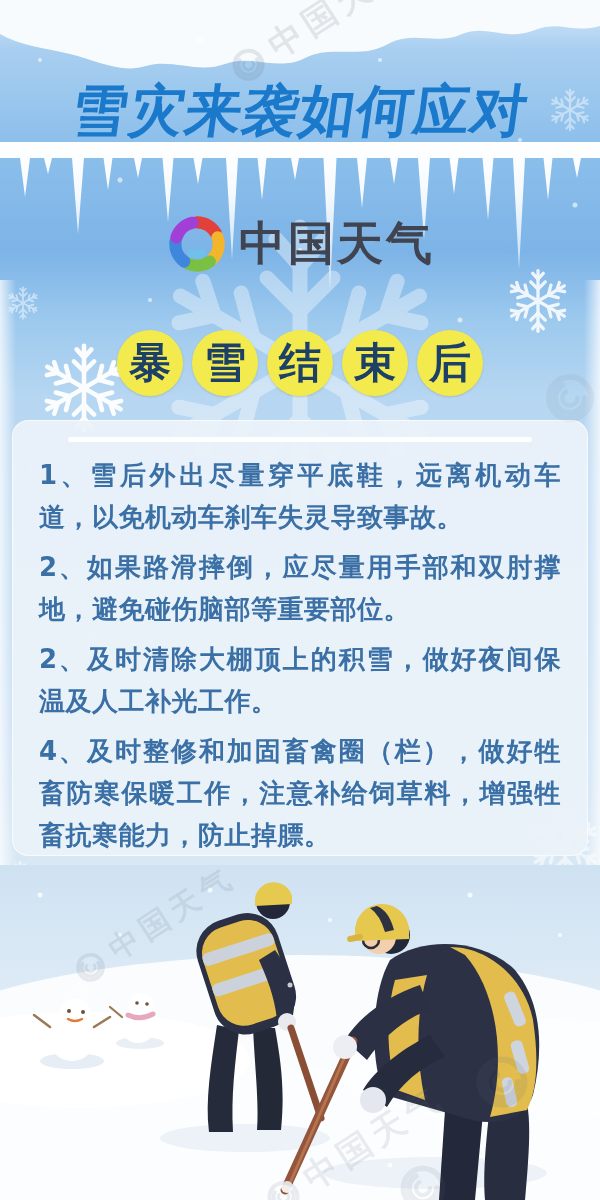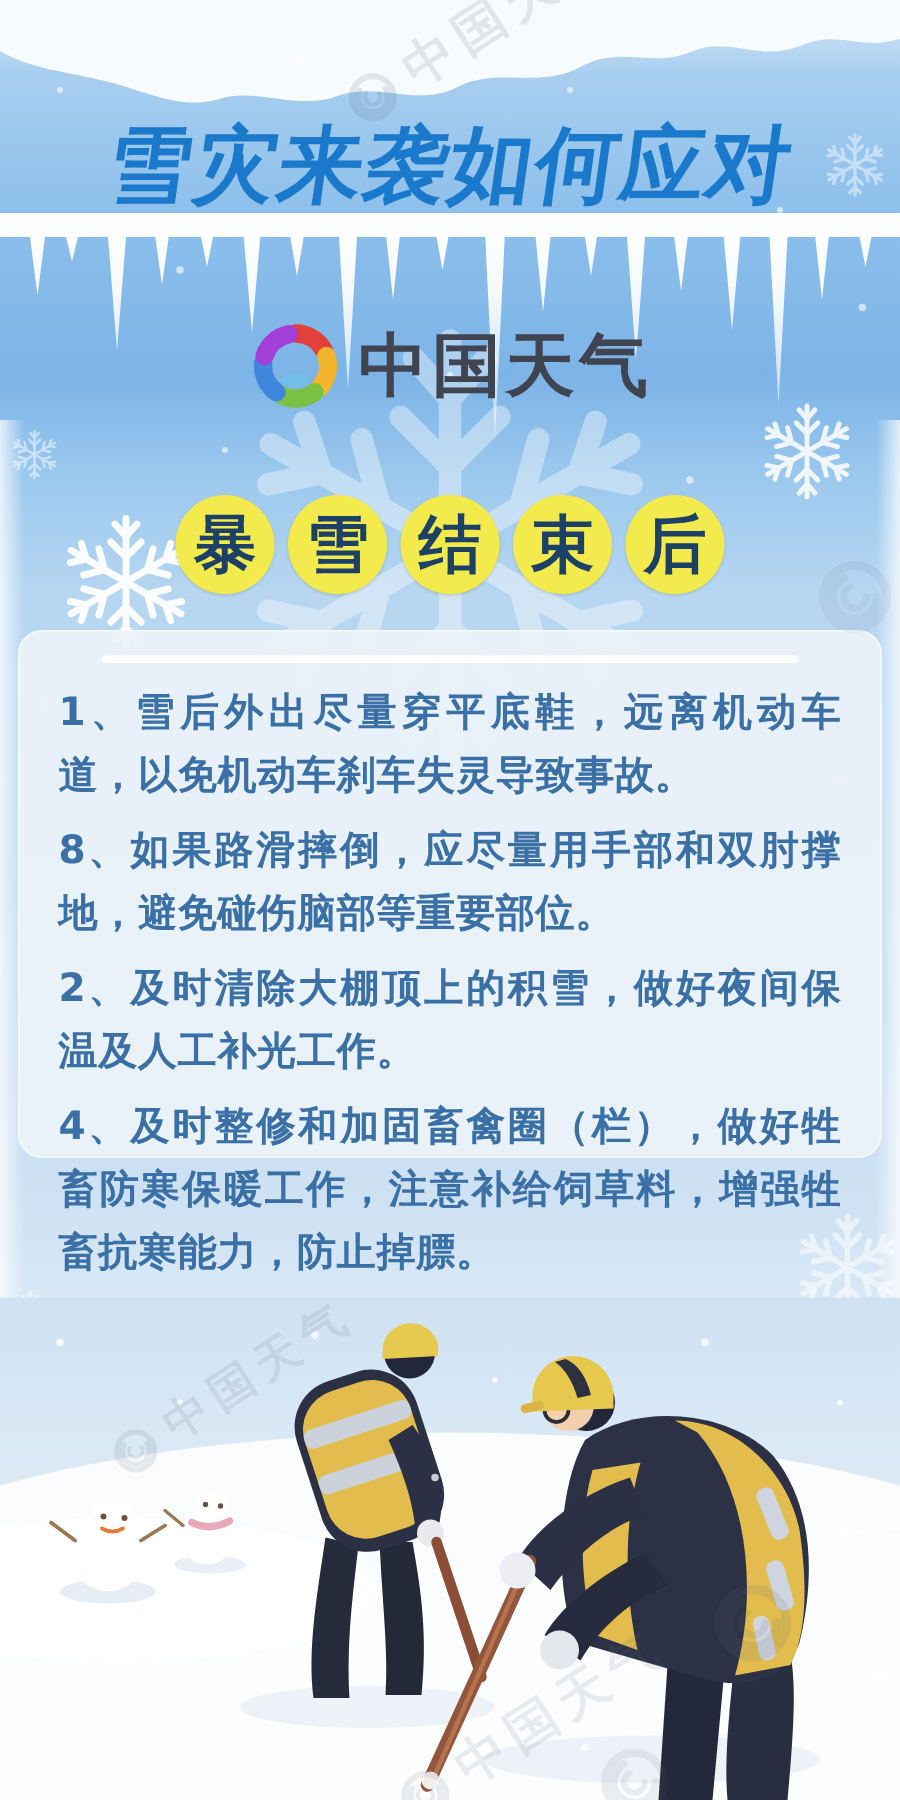--- a/index.html
+++ b/index.html
@@ -24,21 +24,21 @@
     justify-content:center; align-items:center; gap:10px; z-index:4; }
   .brand-name { font-size:46px; font-weight:bold; color:#3f4450; letter-spacing:3px; }
   .flake { position:absolute; z-index:2; pointer-events:none; }
   .big-flake { position:absolute; left:150px; top:215px; z-index:2; opacity:.38; }
   .badge { position:absolute; top:330px; left:0; width:600px; display:flex;
     justify-content:center; gap:9px; z-index:4; }
   .badge-circle { width:66px; height:66px; border-radius:50%; background:#f3ea4d;
     display:flex; align-items:center; justify-content:center;
     box-shadow:0 1px 2px rgba(120,120,40,.25); }
   .badge-circle span { font-size:42px; font-weight:bold; color:#1d4066; }
-  .card { position:absolute; top:420px; left:12px; width:576px; height:352px;
+  .card { position:absolute; top:420px; left:12px; width:576px; height:436px;
     background:rgba(235,242,249,.94); border:1px solid rgba(255,255,255,.65);
     border-radius:16px; z-index:5; padding:10px 26px 0; }
   .divider { width:464px; height:5px; border-radius:3px; margin:6px auto 12px;
     background:rgba(255,255,255,.95); }
   .tip { font-size:26px; line-height:42px; color:#3a70a6; font-weight:bold;
     text-align:justify; margin-bottom:8px; letter-spacing:.5px; }
   .tip:last-child { margin-bottom:12px; }
   .illustration { position:absolute; bottom:0; left:0; z-index:3; }
   .snow-dots { position:absolute; inset:0; z-index:3; pointer-events:none; }
   .wm { position:absolute; z-index:6; display:flex; align-items:center; gap:8px;
@@ -158,21 +158,21 @@
         <span>束</span>
       </div>
     <div class="badge-circle">
         <span>后</span>
       </div>
   </div>
 
   <div class="card">
     <div class="divider"></div>
     <p class="tip">1、雪后外出尽量穿平底鞋，远离机动车道，以免机动车刹车失灵导致事故。</p>
-    <p class="tip">8、如果路滑摔倒，应尽量用手部和双肘撑地，避免碰伤脑部等重要部位。</p>
+    <p class="tip">2、如果路滑摔倒，应尽量用手部和双肘撑地，避免碰伤脑部等重要部位。</p>
     <p class="tip">2、及时清除大棚顶上的积雪，做好夜间保温及人工补光工作。</p>
     <p class="tip">4、及时整修和加固畜禽圈（栏），做好牲畜防寒保暖工作，注意补给饲草料，增强牲畜抗寒能力，防止掉膘。</p>
   </div>
 
   <svg class="illustration" width="600" height="335" viewBox="0 0 600 335">
     <defs>
       <linearGradient id="skyG" x1="0" y1="0" x2="0" y2="1">
         <stop offset="0" stop-color="#cfe2f2"></stop>
           <stop offset="1" stop-color="#f4f9fd"></stop>
       </linearGradient>

